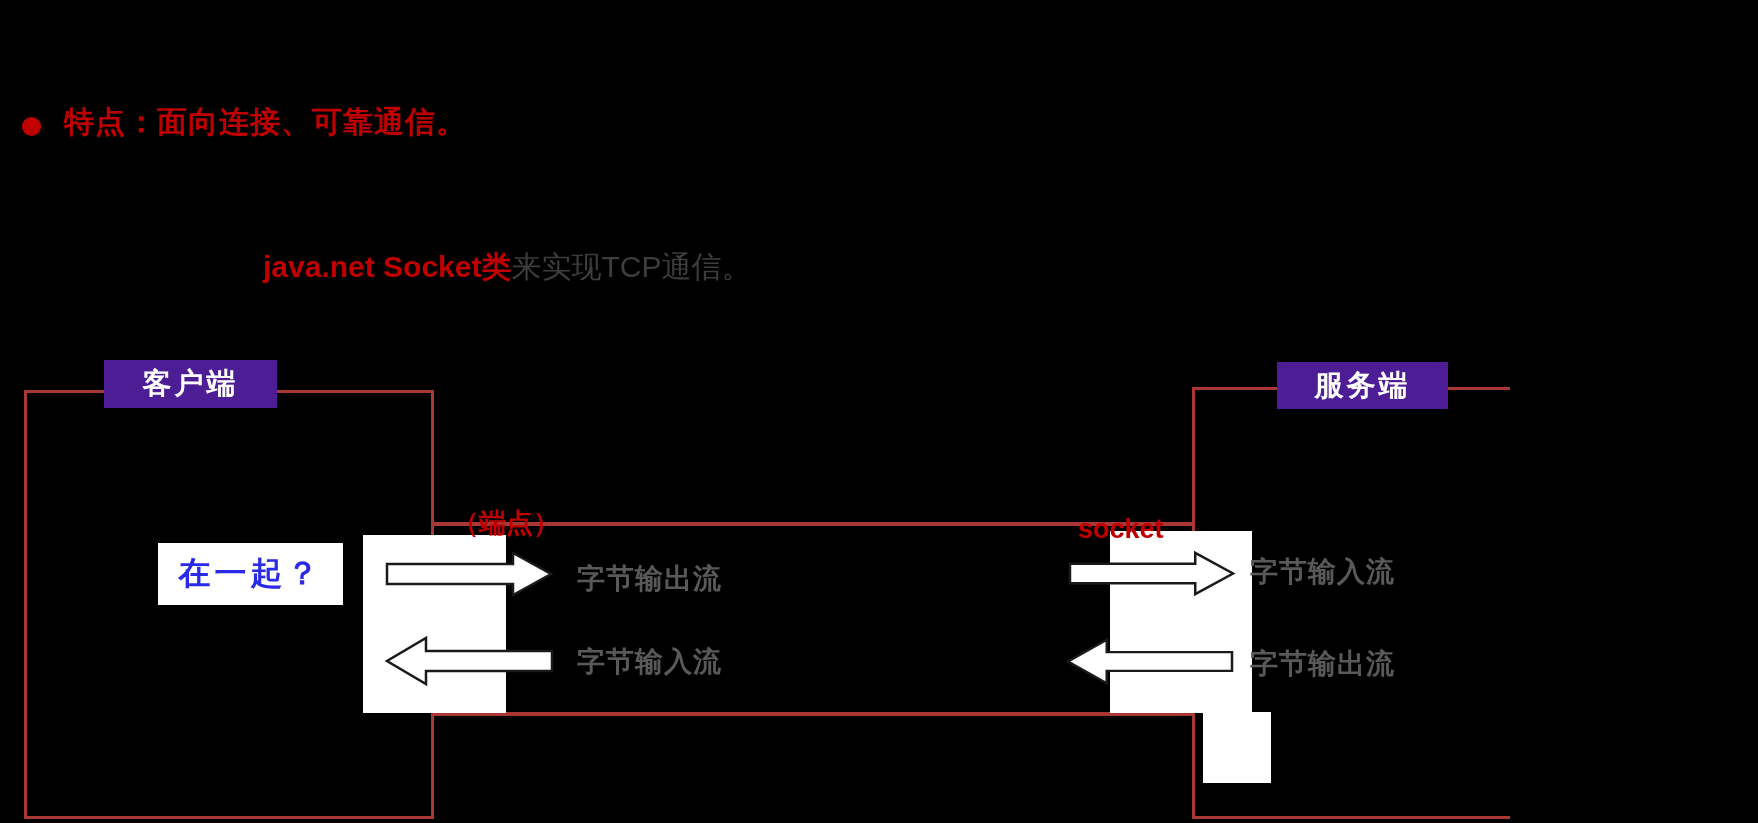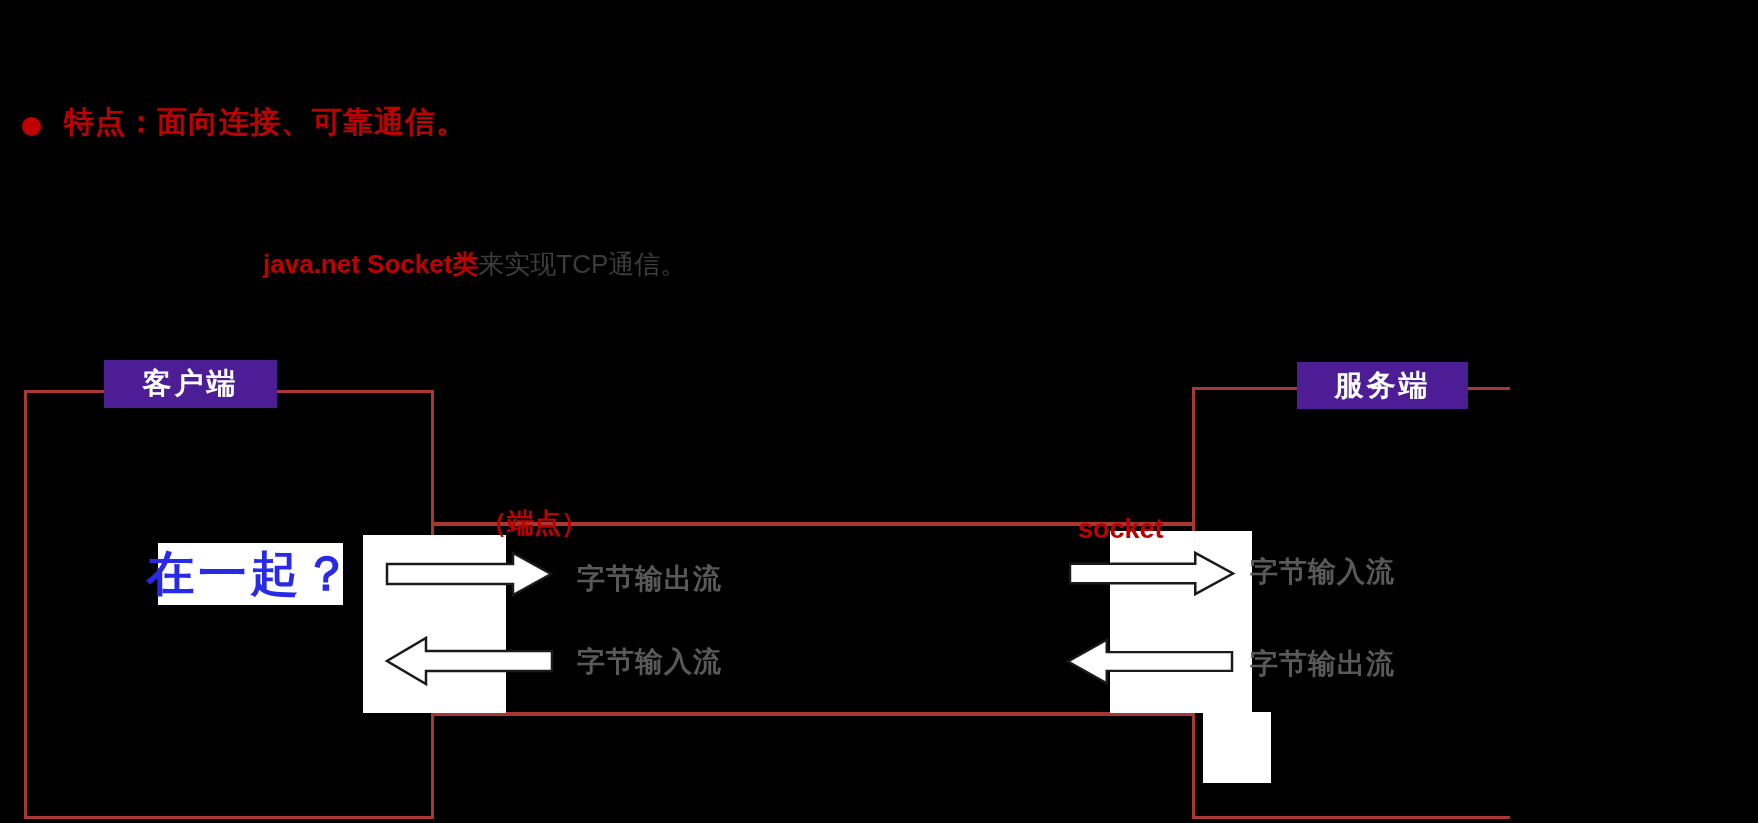--- a/index.html
+++ b/index.html
@@ -5,61 +5,61 @@
   html,body{margin:0;padding:0;background:#000;}
   #stage{
     position:relative;width:1510px;height:823px;background:#000;overflow:hidden;
     font-family:"Liberation Sans","DejaVu Sans",sans-serif;
   }
   .abs{position:absolute;}
   
   .bullet-dot{left:22px;top:117px;width:19px;height:19px;border-radius:50%;background:#C00000;z-index:5;}
   .bullet-text{left:64px;top:102px;font-size:30px;font-weight:bold;color:#C00000;letter-spacing:1px;z-index:5;white-space:nowrap;}
   
-  .sentence{left:263px;top:247px;font-size:26px;z-index:5;white-space:nowrap;}
+  .sentence{left:263px;top:247px;font-size:30px;z-index:5;white-space:nowrap;}
   .sentence .hl{color:#C00000;font-weight:bold;}
   .sentence .rest{color:#3D3D3D;font-weight:normal;}
   
   .outer-box{border:3px solid #A93835;box-sizing:border-box;z-index:1;background:transparent;}
   .client-box{left:24px;top:390px;width:410px;height:429px;}
   .server-box{left:1192px;top:387px;width:411px;height:432px;}
   
   .pipe{background:#A93835;z-index:2;}
   .pipe-top{left:434px;top:522px;width:758px;height:4px;}
   .pipe-bottom{left:434px;top:712px;width:758px;height:4px;}
   
   .tab{background:#4c1d95;z-index:4;display:flex;align-items:center;justify-content:center;
        color:#fff;font-size:29px;font-weight:bold;letter-spacing:3px;}
   .client-tab{left:104px;top:360px;width:173px;height:48px;}
-  .server-tab{left:1277px;top:362px;width:171px;height:47px;margin-left:20px;}
+  .server-tab{left:1277px;top:362px;width:171px;height:47px;}
   
   .sockbox{background:#fff;z-index:3;}
   .sock-left{left:363px;top:535px;width:143px;height:178px;}
   .sock-right{left:1110px;top:531px;width:142px;height:182px;}
   .sock-right-ext{left:1203px;top:712px;width:68px;height:71px;}
   
   .socklabel{color:#C00000;font-size:27px;font-weight:bold;z-index:6;white-space:nowrap;}
   .socklabel-l1{left:443px;top:475px;}
-  .socklabel-l2{left:480px;top:505px;}
+  .socklabel-l2{left:452px;top:505px;}
   .socklabel-r{left:1078px;top:475px;margin-top:39px;}
   
   .stream{color:#595959;font-size:28px;font-weight:bold;letter-spacing:1px;z-index:6;white-space:nowrap;}
   .stream-lo{left:577px;top:560px;}
   .stream-li{left:577px;top:643px;}
   .stream-ri{left:1250px;top:553px;}
   .stream-ro{left:1250px;top:645px;}
   
   .arrow{z-index:4;}
   .arr-lr1{left:385px;top:550px;}
   .arr-ll1{left:383px;top:635px;}
   .arr-lr2{left:1068px;top:550px;}
   .arr-ll2{left:1064px;top:637px;}
   
   .sticker{background:#fff;z-index:7;display:flex;align-items:center;justify-content:center;font-weight:bold;white-space:nowrap;}
-  .sticker-blue{left:158px;top:543px;width:185px;height:62px;color:#2929E8;font-size:48px;letter-spacing:4px;}
+  .sticker-blue{left:158px;top:543px;width:185px;height:62px;color:#2929E8;font-size:32px;letter-spacing:4px;}
   .sticker-pink{left:1430px;top:638px;width:160px;height:44px;color:#EA2C92;font-size:31px;letter-spacing:2px;}
 </style>
 </head>
 <body>
 
 <div id="stage">
 
   <div class="abs bullet-dot"></div>
   <div class="abs bullet-text">特点：面向连接、可靠通信。</div>
 

